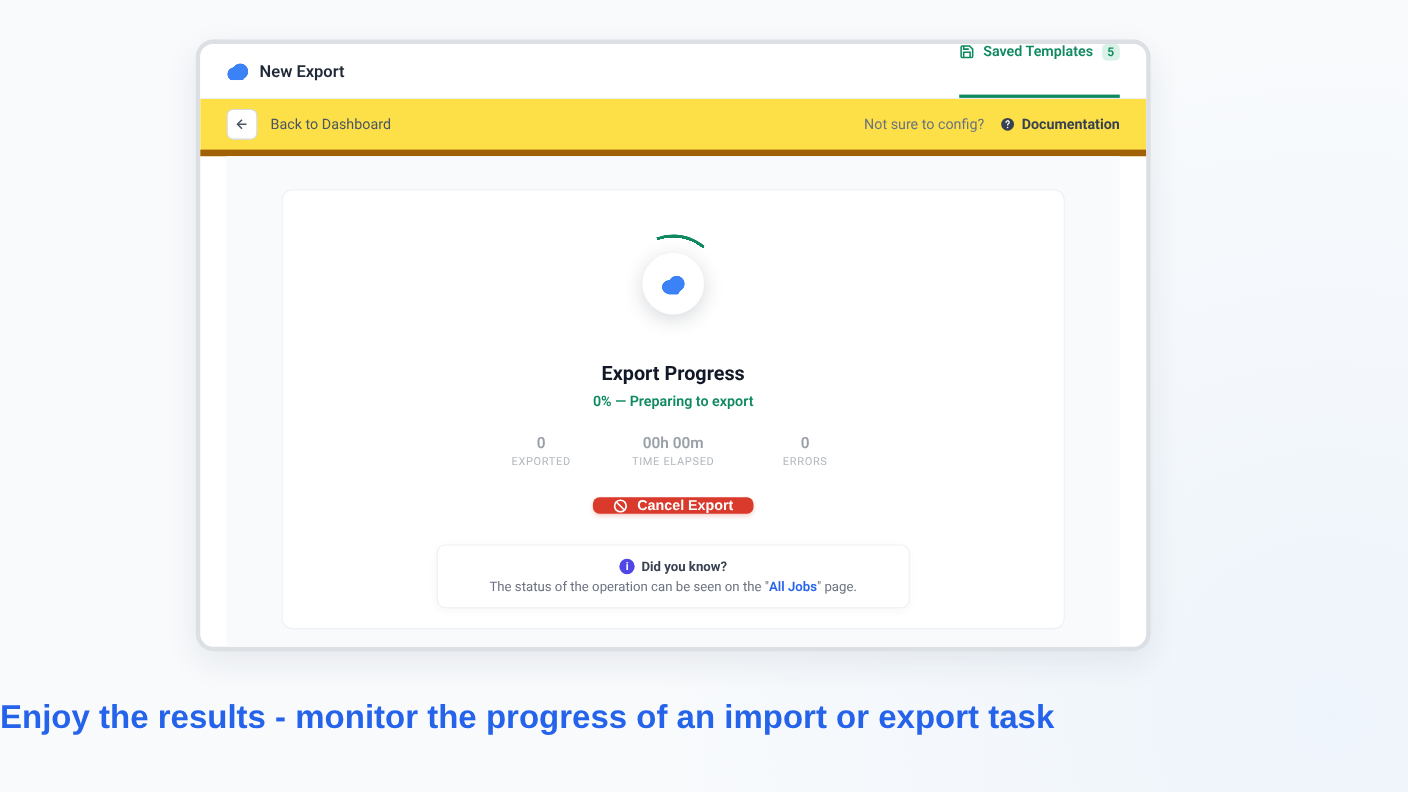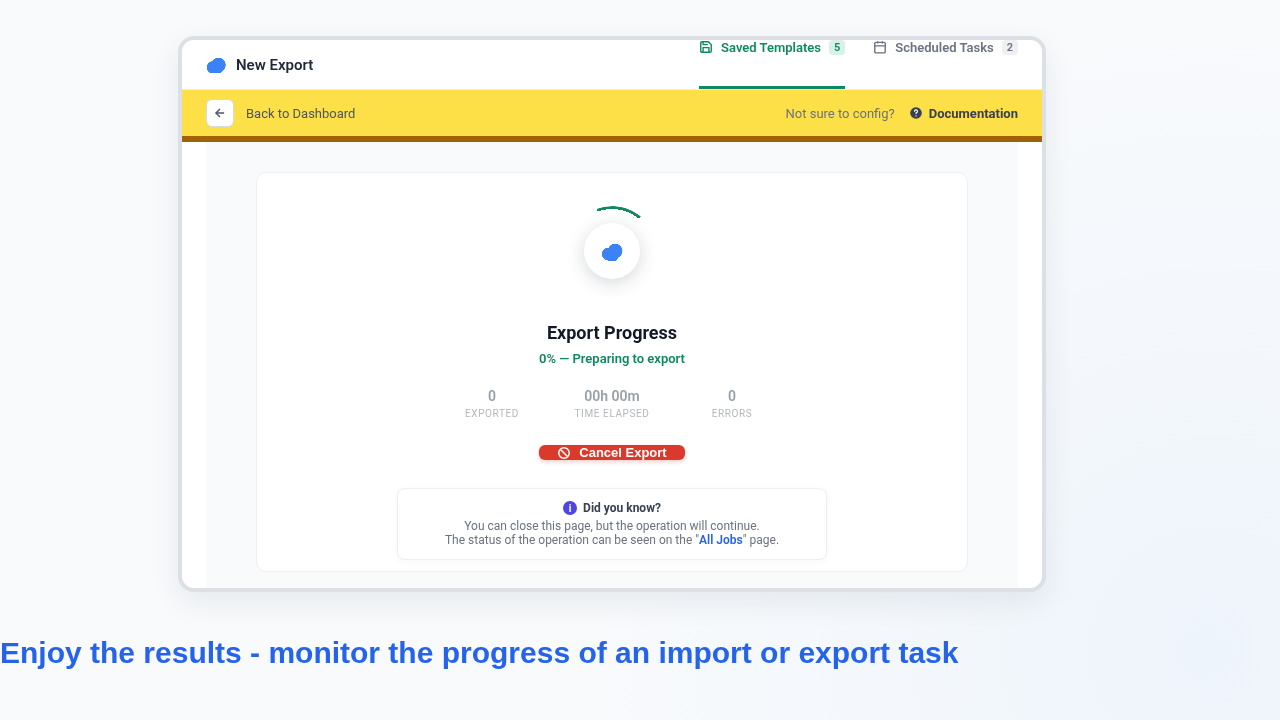--- a/index.html
+++ b/index.html
@@ -133,30 +133,20 @@
     <div class="head-tabs">
       <div class="head-tab active">
         <svg width="14" height="14" viewBox="0 0 24 24" fill="none" stroke="#0f8a5f" stroke-width="2.4">
             <path d="M19 21H5a2 2 0 0 1-2-2V5a2 2 0 0 1 2-2h11l5 5v11a2 2 0 0 1-2 2z"></path>
             <polyline points="17 21 17 13 7 13 7 21"></polyline>
             <polyline points="7 3 7 8 15 8"></polyline>
           </svg>
         <span>Saved Templates</span>
         <span class="badge">5</span>
       </div>
-      <div class="head-tab">
-        <svg width="14" height="14" viewBox="0 0 24 24" fill="none" stroke="#6b7280" stroke-width="2.4">
-            <rect x="3" y="4" width="18" height="18" rx="2"></rect>
-            <line x1="3" y1="10" x2="21" y2="10"></line>
-            <line x1="8" y1="2" x2="8" y2="6"></line>
-            <line x1="16" y1="2" x2="16" y2="6"></line>
-          </svg>
-        <span>Scheduled Tasks</span>
-        <span class="badge">2</span>
-      </div>
     </div>
   </div>
 
   <div class="sub-header">
     <div class="back">
       <div class="back-btn">
         <svg width="14" height="14" viewBox="0 0 24 24" fill="none" stroke="currentColor" stroke-width="2.4">
             <line x1="19" y1="12" x2="5" y2="12"></line>
             <polyline points="12 19 5 12 12 5"></polyline>
           </svg>
@@ -210,21 +200,20 @@
             <line x1="6.5" y1="6.5" x2="17.5" y2="17.5"></line>
           </svg>
         <span>Cancel Export</span>
       </button>
 
       <div class="tip">
         <div class="tip-head">
           <span class="info">i</span>
           <span>Did you know?</span>
         </div>
-        <div>You can close this page, but the operation will continue.</div>
         <div>
           <span>The status of the operation can be seen on the "</span><a>All Jobs</a><span>" page.</span>
         </div>
       </div>
 
     </div>
   </div>
 
 </div>
 

